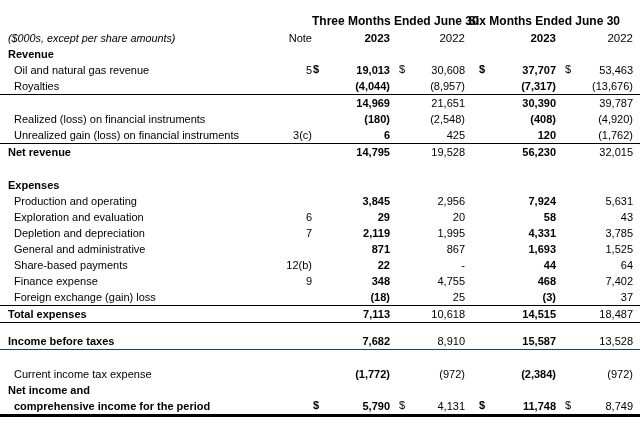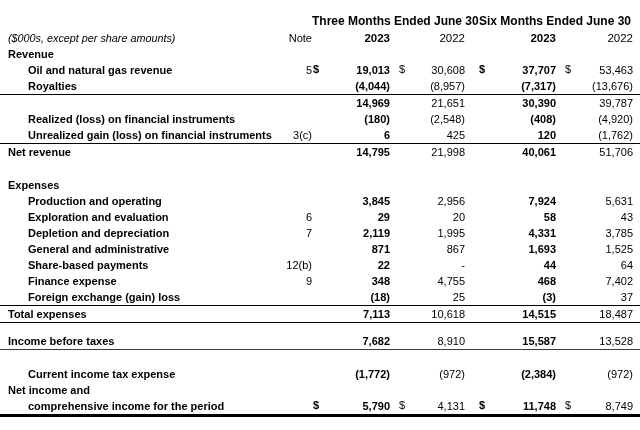--- a/index.html
+++ b/index.html
@@ -12,29 +12,29 @@
   table.fin { border-collapse:collapse; table-layout:fixed; width:640px; }
   td {
     padding:0; margin:0; height:16px; line-height:15px; vertical-align:bottom;
     font-size:11px; white-space:nowrap; overflow:visible; font-weight:400;
   }
 
   
   tr.h1 td { height:16px; }
   .grp { font-weight:700; font-size:12px; text-align:right; }
   .grp.g1 { padding-right:1px;margin-top:47px; }
-  .grp.g2 { padding-right:9px; }
+  .grp.g2 { padding-right:20px; }
   tr.h2 td { height:17px; }
   .units { font-style:italic; padding-left:8px; font-size:10.8px; }
   .note-col { text-align:right; }
   .yr { font-size:11.5px; }
 
   
   .lab { padding-left:8px;margin-left:39px; }
-  .lab.ind { padding-left:28px;font-weight:bold; }
+  .lab.ind { padding-left:14px; }
   .bold { font-weight:700; }
   td.num { text-align:right; position:relative; }
   td.c1 { padding-right:2px; }
   td.c2 { padding-right:1px; }
   td.c3 { padding-right:1px; }
   td.c4 { padding-right:7px; }
   .c1 .cur { left:1px; }
   .c2 .cur { left:7px; }
   .c3 .cur { left:13px; }
   .c4 .cur { left:8px; }
@@ -123,23 +123,23 @@
           <td class="note-col">3(c)</td>
           <td class="num c1"><span>6</span></td>
           <td class="num c2"><span>425</span></td>
           <td class="num c3"><span>120</span></td>
           <td class="num c4"><span>(1,762)</span></td>
         </tr>
         <tr>
           <td class="lab bold">Net revenue</td>
           <td class="note-col"></td>
           <td class="num c1"><span>14,795</span></td>
-          <td class="num c2"><span>21,998</span></td>
-          <td class="num c3"><span>40,061</span></td>
-          <td class="num c4"><span>51,706</span></td>
+          <td class="num c2"><span>19,528</span></td>
+          <td class="num c3"><span>56,230</span></td>
+          <td class="num c4"><span>32,015</span></td>
         </tr>
         <tr class=" sp">
           <td colspan="6" style="height: 17px;"></td>
         </tr>
         <tr>
           <td class="lab bold">Expenses</td>
           <td class="note-col"></td>
           <td class="num c1"></td>
           <td class="num c2"></td>
           <td class="num c3"></td>

